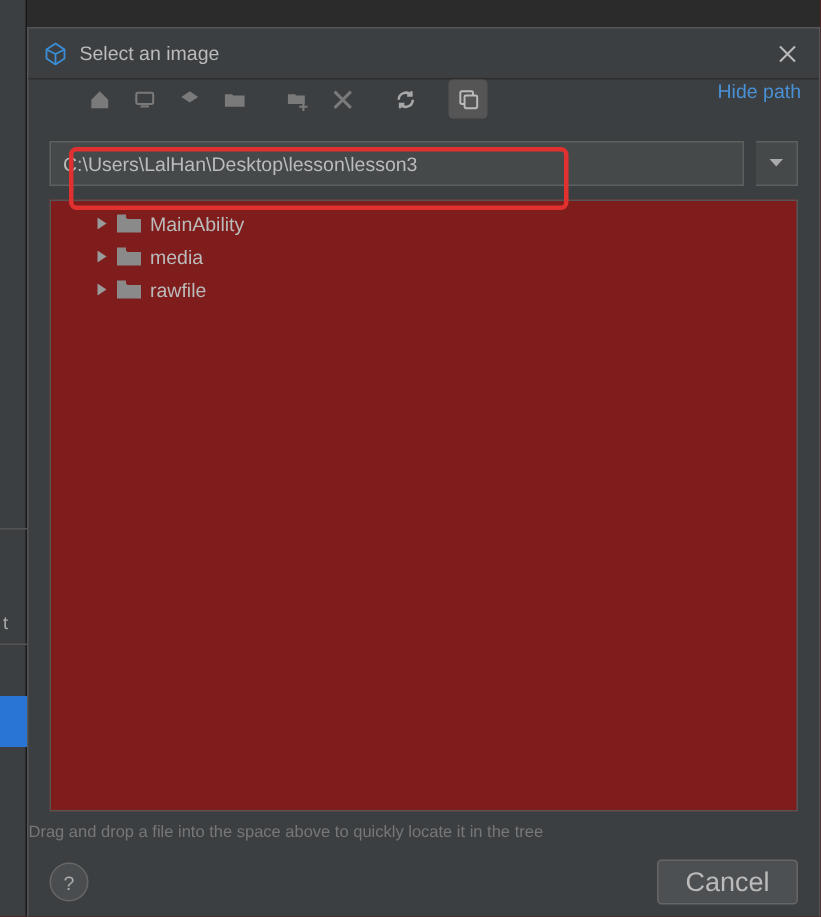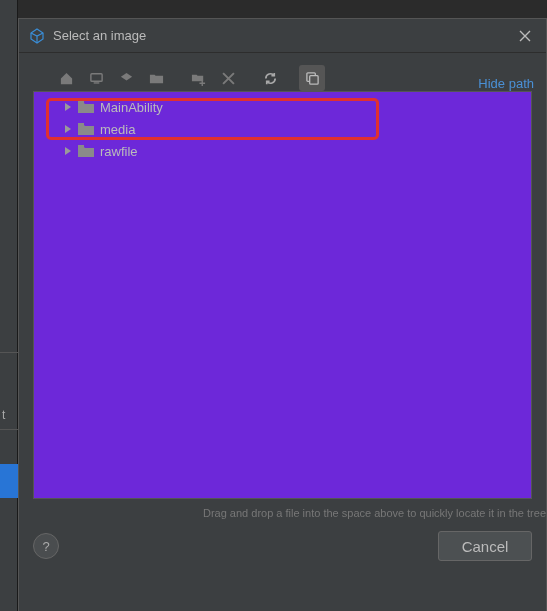--- a/index.html
+++ b/index.html
@@ -30,21 +30,21 @@
       align-items: center;
       padding: 0 10px;
       border-bottom: 1px solid #2d2d2d;
     }
     .title-icon { width: 16px; height: 16px; margin-right: 8px; }
     .title-text { flex: 1; color: #bbb; font-size: 13px; }
     .close-btn { width: 22px; height: 22px; display: flex; align-items: center; justify-content: center; cursor: pointer; }
     .toolbar-row {
       height: 38px;
       display: flex;
-      align-items: flex-end;
+      align-items: flex-start;
       padding: 0 12px;
       margin-left: 16px;
     }
     .tool-group { display: flex; align-items: center; gap: 4px; margin-left: 6px; }
     .tool-icon {
       width: 26px; height: 26px;
       display: flex; align-items: center; justify-content: center;
       border-radius: 3px;
       color: #888;
     }
@@ -80,37 +80,37 @@
       background: #45494a;
       border: 1px solid #5e6060;
       border-left: none;
       display: flex; align-items: center; justify-content: center;
       margin-left: 8px;
       cursor: pointer;
     }
     .tree-area {
       margin: 0 14px;
       height: 408px;
-      background: #6d28d9;
+      background: #7f1d1d;
       border: 1px solid #555;
       overflow: auto;
       padding-top: 4px;
     }
     .tree-item {
       display: flex;
       align-items: center;
       height: 22px;
       padding-left: 30px;
       cursor: pointer;
     }
     .chev { width: 10px; color: #999; margin-right: 4px; font-size: 10px; }
     .folder-icon { width: 16px; height: 14px; margin-right: 6px; }
     .item-label { color: #bbb; }
     .hint-text {
-      text-align: right;
+      text-align: left;
       color: #777;
       font-size: 11px;
       padding: 8px 0 12px 0;
     }
     .footer {
       display: flex;
       align-items: center;
       padding: 0 14px 14px 14px;
     }
     .help-btn {
@@ -119,21 +119,21 @@
       border-radius: 50%;
       display: flex; align-items: center; justify-content: center;
       color: #aaa; background: #4a4d4f;
       cursor: pointer;
     }
     .action-btn {
       width: 94px; height: 30px;
       background: #4c5052;
       border: 1px solid #666;
       color: #bbb;
-      font-size: 15px;
+      font-size: 18px;
       margin-left: 10px;
       cursor: pointer;
       border-radius: 3px;
       font-family: inherit;
     }
     .spacer { flex: 1; }
     svg { display: block; }
   </style>
 </head>
 <body>
@@ -208,20 +208,28 @@
       <span class="tool-icon active">
         <svg width="15" height="15" viewBox="0 0 16 16">
             <rect x="2" y="2" width="9" height="9" rx="1" fill="none" stroke="#bbb" stroke-width="1.4"></rect>
             <rect x="5" y="5" width="9" height="9" rx="1" fill="#555" stroke="#bbb" stroke-width="1.4"></rect>
           </svg>
       </span>
     </div>
     <span class="hide-path">Hide path</span>
   </div>
 
+  <div class="path-row">
+    <input class="path-input" type="text" value="C:\Users\LalHan\Desktop\lesson\lesson3" style="">
+    <div class="path-dd">
+      <svg width="9" height="6" viewBox="0 0 9 6">
+          <path d="M0 0 L4.5 5 L9 0 Z" fill="#aaa"></path>
+        </svg>
+    </div>
+  </div>
 
   <div class="highlight-box"></div>
 
   <div class="tree-area">
     <div class="tree-item">
       <span class="chev">
         <svg width="8" height="8" viewBox="0 0 8 8">
             <path d="M1 0 L7 4 L1 8 Z" fill="#9a9a9a"></path>
           </svg>
       </span>

